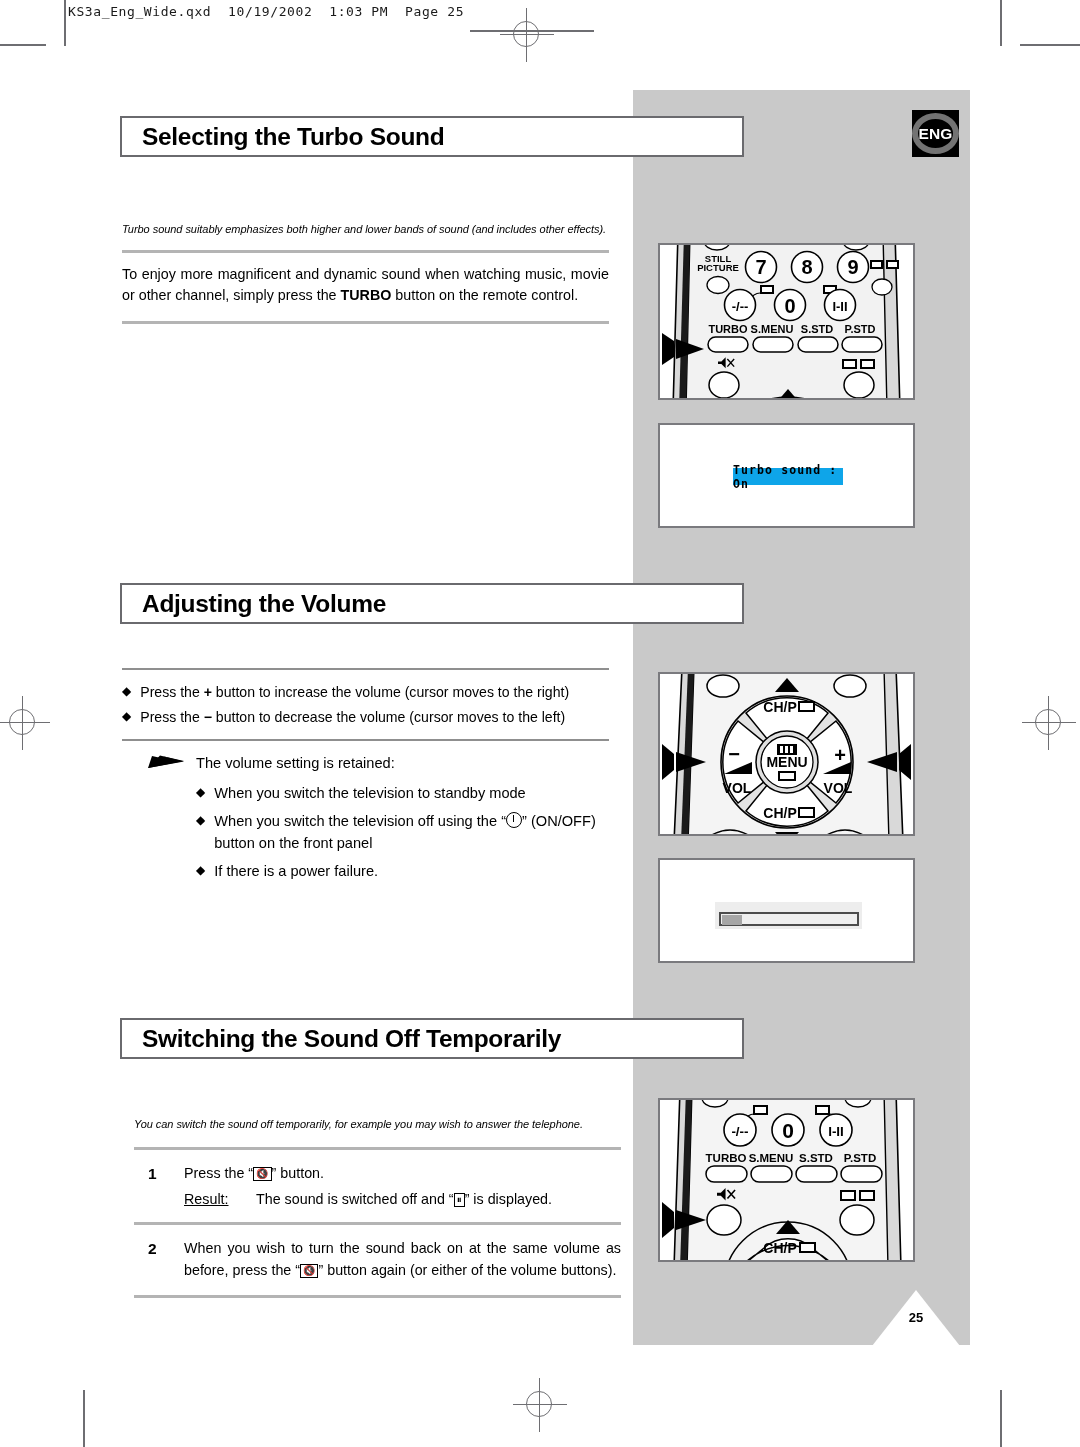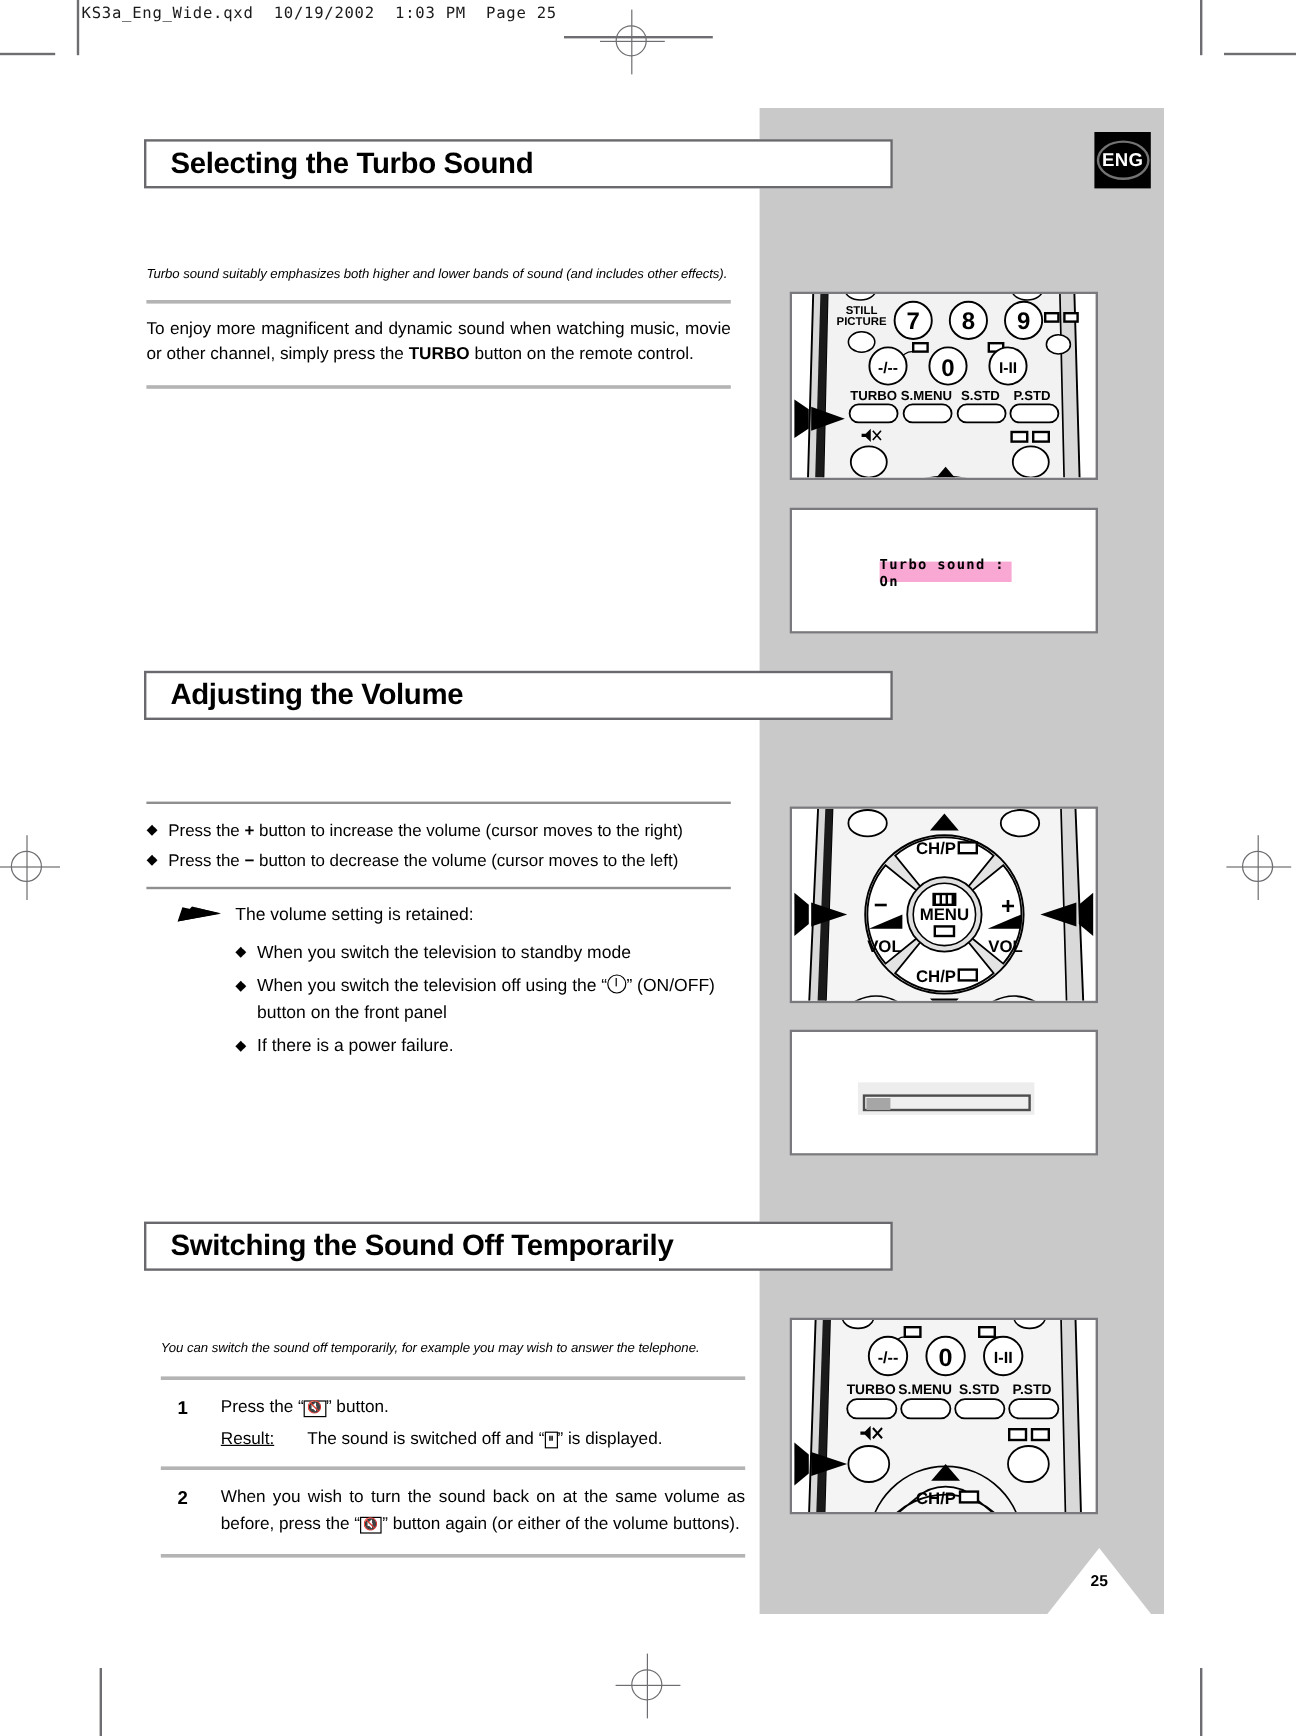--- a/index.html
+++ b/index.html
@@ -83,21 +83,21 @@
     width: 47px;
     height: 47px;
     background: #000;
     display: flex;
     align-items: center;
     justify-content: center;
   }
   .eng-badge .oval {
     width: 40px;
     height: 29px;
-    border: 2px solid #737373;
+    border: 6px solid #737373;
     border-radius: 50%;
     color: #fff;
     font-size: 15.5px;
     font-weight: bold;
     letter-spacing: 0.2px;
     display: flex;
     align-items: center;
     justify-content: center;
     font-family: "Liberation Sans", sans-serif;
   }
@@ -251,21 +251,21 @@
     position: absolute;
     background: #ffffff;
     border: 2.2px solid #7a7a7e;
     box-sizing: border-box;
     overflow: hidden;
   }
 
   
   .osd-chip {
     position: absolute;
-    background: #f9a8d4;
+    background: #0ea5e9;
     display: flex;
     align-items: center;
     justify-content: center;
     font-family: "DejaVu Sans Mono", "Liberation Mono", monospace;
     font-size: 11.5px;
     font-weight: bold;
     letter-spacing: 1.1px;
     color: #000;
   }
   .vol-osd {
@@ -426,21 +426,21 @@
   <svg class="callout" width="60" height="40" viewBox="0 0 60 40" style="position:absolute;left:0px;top:84px;">
     <path d="M2 4 L14 12 L14 28 L2 36 Z" fill="#000"></path>
     <path d="M16 10 L44 20 L16 30 Z" fill="#000"></path>
   </svg>
 </div>
 
 <div class="illus" style="left:658px;top:423px;width:257px;height:105px;">
   <div class="osd-chip" style="left:73px;top:43px;width:110px;height:17px;">Turbo sound : On</div>
 </div>
 
-<div class="section-heading" style="top:559px;">
+<div class="section-heading" style="top:583px;">
   <div class="title">Adjusting the Volume</div>
 </div>
 
 <div class="text-col" style="top:668px;">
   <div class="rule rule-dark" style="margin:0 0 12px 0;"></div>
 
   <div class="bullet-row">
     <span class="dia">◆</span>
     <span class="txt"><span>Press the </span><b>+</b><span> button to increase the volume (cursor moves to the right)</span></span>
   </div>

